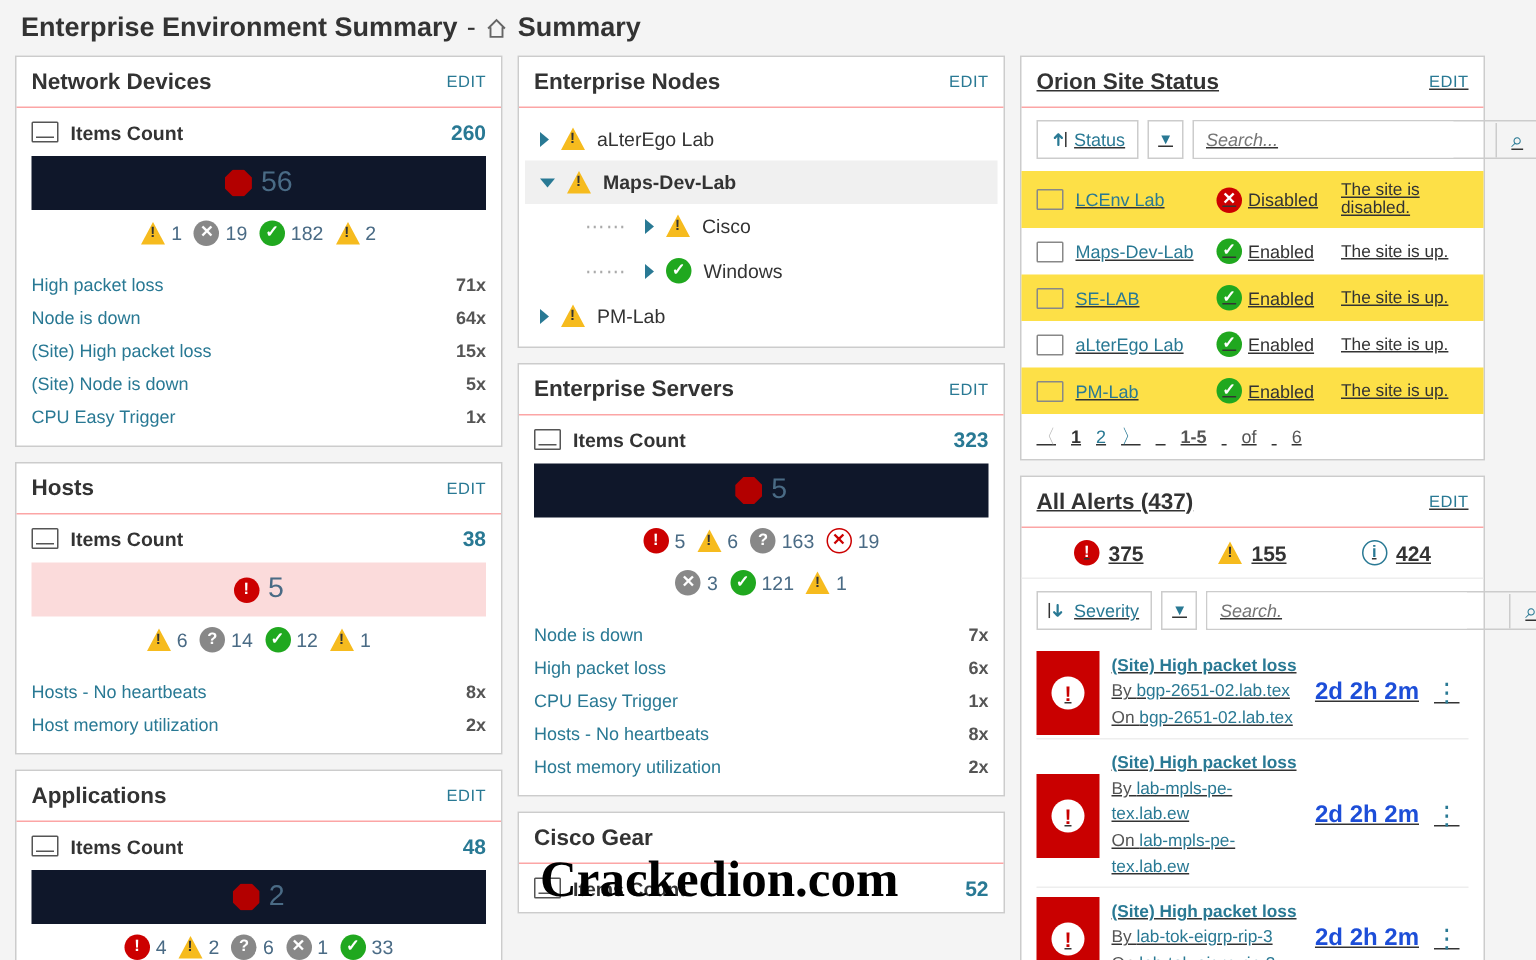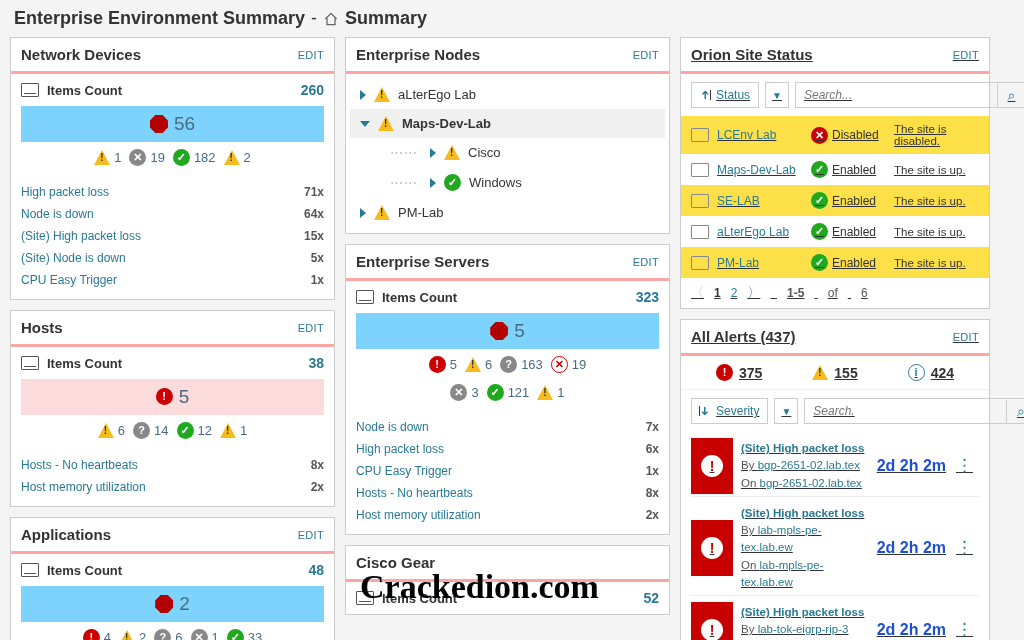--- a/index.html
+++ b/index.html
@@ -5,31 +5,31 @@
 * { box-sizing: border-box; margin: 0; padding: 0; }
 body { font-family: "Segoe UI", Arial, sans-serif; background: #f4f4f4; font-size: 12px; color: #333; width: 1024px; }
 .page-title { padding: 8px 14px; font-size: 18px; font-weight: 700; color: #333; display: flex; align-items: center; gap: 6px; }
 .page-title .sep { font-weight: 400; }
 .home-ic { display: inline-block; width: 16px; height: 16px; }
 .cols { display: flex; gap: 10px; padding: 0 10px 10px; align-items: flex-start; }
 .col { display: flex; flex-direction: column; gap: 10px; }
 .c1 { width: 325px; } .c2 { width: 325px; } .c3 { width: 310px; text-decoration: underline; }
 
 .widget { background: #fff; border: 1px solid #ccc; }
-.whead { display: flex; justify-content: space-between; align-items: center; padding: 8px 10px; border-bottom: 3px solid #fca5a5; }
+.whead { display: flex; justify-content: space-between; align-items: center; padding: 8px 10px; border-bottom: 1px solid #fca5a5; }
 .whead h3 { font-size: 15px; font-weight: 700; }
 .edit { color: #297994; font-size: 11px; cursor: pointer; letter-spacing: 0.3px; }
 
 .items-head { display: flex; justify-content: space-between; align-items: center; padding: 8px 10px; font-weight: 700; font-size: 13px; text-align: center; }
 .items-head .lft { display: flex; align-items: center; gap: 8px; }
 .srv-ic { width: 18px; height: 14px; border: 1.5px solid #555; border-radius: 1px; position: relative; }
 .srv-ic:after { content: ""; position: absolute; left: 2px; right: 2px; bottom: 2px; height: 1.5px; background: #555; }
 .count-big { color: #297994; font-weight: 700; font-size: 14px; }
 
-.pink { background: #7dd3fc; padding: 7px 0; margin: 0 10px; text-align: center; }
+.pink { background: #0f172a; padding: 7px 0; margin: 0 10px; text-align: center; }
 .pink2 { background: #fbdbdb; padding: 7px 0; margin: 0 10px; text-align: center; }
 .pink-num { color: #4a6b85; font-size: 19px; font-weight: 400; vertical-align: middle; margin-left: 6px; }
 .octa { display: inline-block; width: 18px; height: 18px; background: #b30000; clip-path: polygon(30% 0,70% 0,100% 30%,100% 70%,70% 100%,30% 100%,0 70%,0 30%); vertical-align: middle; }
 .stat-row { padding: 7px 0; margin: 0 10px 4px; text-align: center; display: flex; justify-content: center; align-items: center; gap: 8px; flex-wrap: wrap; }
 .stat-row + .stat-row { padding-top: 0; }
 .sic { display: inline-flex; align-items: center; gap: 4px; font-size: 13px; color: #4a6b85; }
 .sic b { font-weight: 400; }
 
 .circ { width: 17px; height: 17px; border-radius: 50%; display: inline-flex; align-items: center; justify-content: center; color: #fff; font-size: 11px; font-weight: 700; line-height: 1; }
 .cr-red { background: #cc0000; } .cr-green { background: #20a81f; } .cr-gray { background: #888; } .cr-rx { background: #fff; border: 1.5px solid #cc0000; color: #cc0000; }

